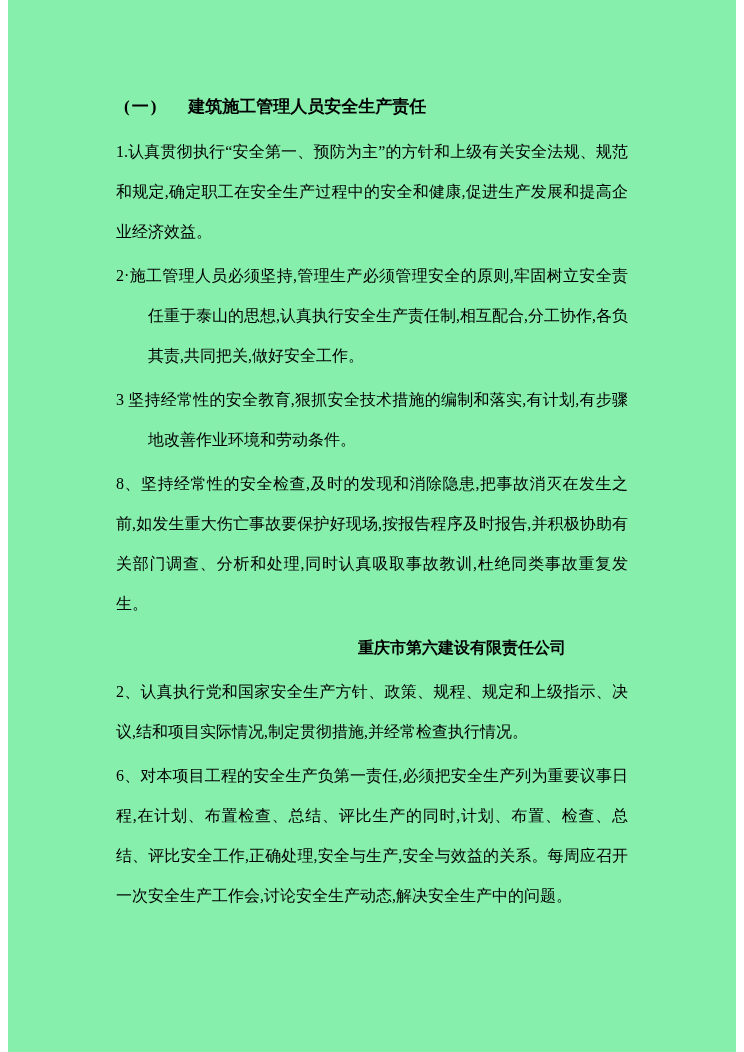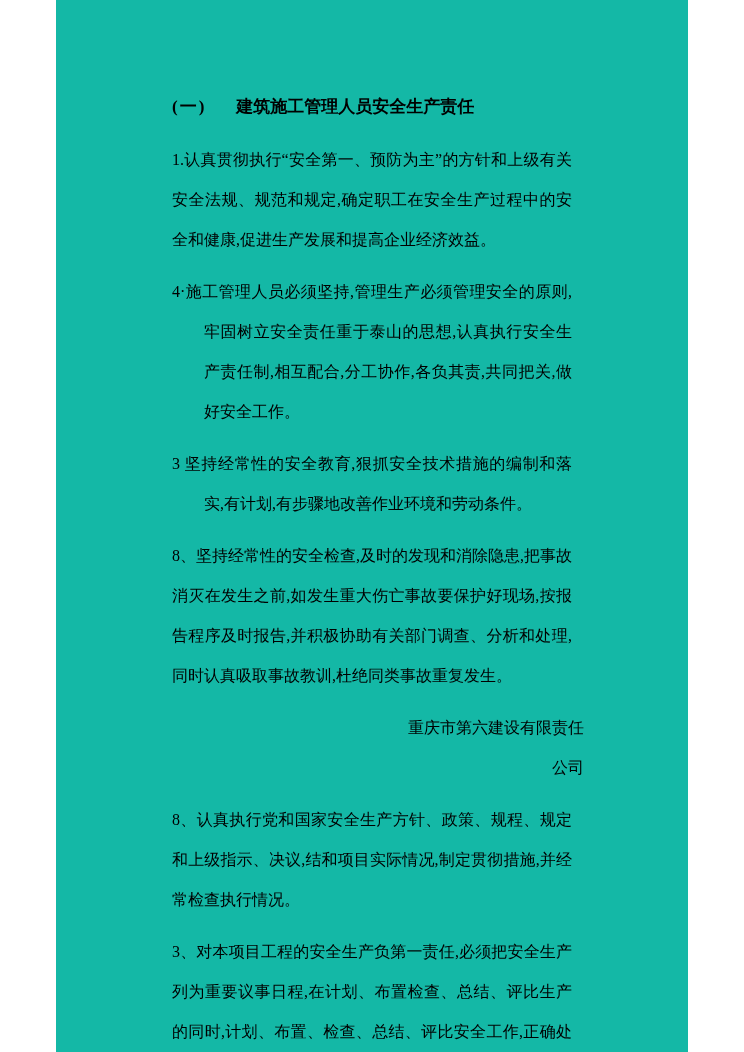--- a/index.html
+++ b/index.html
@@ -2,73 +2,72 @@
 <html><head>
 <meta charset="utf-8">
 <style>
   html, body {
     margin: 0;
     padding: 0;
     background: #ffffff;
   }
   .page {
     box-sizing: border-box;
-    width: 632px;
+    width: 728px;
     height: 1052px;
     margin: 0 auto;
-    background: #14b8a6;
+    background: #86efac;
     color: #000000;
     padding: 86px 104px 40px 104px;
     font-family: "Liberation Serif", "DejaVu Serif", serif;
     font-size: 16px;
     line-height: 40px;
     overflow: hidden;
   }
   .heading {
     font-size: 17px;
     font-weight: bold;
     margin: 0 0 0 12px;
     line-height: 42px;
   }
   .heading .hnum {
     margin-right: 30px;
     letter-spacing: 2px;
   }
   .para {
-    margin: 12px;
+    margin: 4px;
     text-align: justify;
     text-justify: inter-ideograph;
   }
   .hang {
     padding-left: 32px;
     text-indent: -32px;
   }
   .signature {
     margin: 0;
     padding-left: 246px;
-    font-weight: normal;
-    text-align: right;
+    font-weight: bold;
   }
   .heading-2 {
     margin-top: 2px;
   }
 </style>
 </head>
 <body>
 
 <div class="page">
 
   <h2 class="heading">
     <span class="hnum">(一)</span><span class="htitle">建筑施工管理人员安全生产责任</span>
   </h2>
 
   <p class="para">1.认真贯彻执行“安全第一、预防为主”的方针和上级有关安全法规、规范和规定,确定职工在安全生产过程中的安全和健康,促进生产发展和提高企业经济效益。</p>
-  <p class="para hang">4·施工管理人员必须坚持,管理生产必须管理安全的原则,牢固树立安全责任重于泰山的思想,认真执行安全生产责任制,相互配合,分工协作,各负其责,共同把关,做好安全工作。</p>
+  <p class="para hang">2·施工管理人员必须坚持,管理生产必须管理安全的原则,牢固树立安全责任重于泰山的思想,认真执行安全生产责任制,相互配合,分工协作,各负其责,共同把关,做好安全工作。</p>
   <p class="para hang">3 坚持经常性的安全教育,狠抓安全技术措施的编制和落实,有计划,有步骤地改善作业环境和劳动条件。</p>
   <p class="para">8、坚持经常性的安全检查,及时的发现和消除隐患,把事故消灭在发生之前,如发生重大伤亡事故要保护好现场,按报告程序及时报告,并积极协助有关部门调查、分析和处理,同时认真吸取事故教训,杜绝同类事故重复发生。</p>
 
   <p class="signature">重庆市第六建设有限责任公司</p>
 
 
-  <p class="para">8、认真执行党和国家安全生产方针、政策、规程、规定和上级指示、决议,结和项目实际情况,制定贯彻措施,并经常检查执行情况。</p>
-  <p class="para">3、对本项目工程的安全生产负第一责任,必须把安全生产列为重要议事日程,在计划、布置检查、总结、评比生产的同时,计划、布置、检查、总结、评比安全工作,正确处理,安全与生产,安全与效益的关系。每周应召开一次安全生产工作会,讨论安全生产动态,解决安全生产中的问题。</p>
+  <p class="para">2、认真执行党和国家安全生产方针、政策、规程、规定和上级指示、决议,结和项目实际情况,制定贯彻措施,并经常检查执行情况。</p>
+  <p class="para">6、对本项目工程的安全生产负第一责任,必须把安全生产列为重要议事日程,在计划、布置检查、总结、评比生产的同时,计划、布置、检查、总结、评比安全工作,正确处理,安全与生产,安全与效益的关系。每周应召开一次安全生产工作会,讨论安全生产动态,解决安全生产中的问题。</p>
 
 </div>
 
 </body></html>

